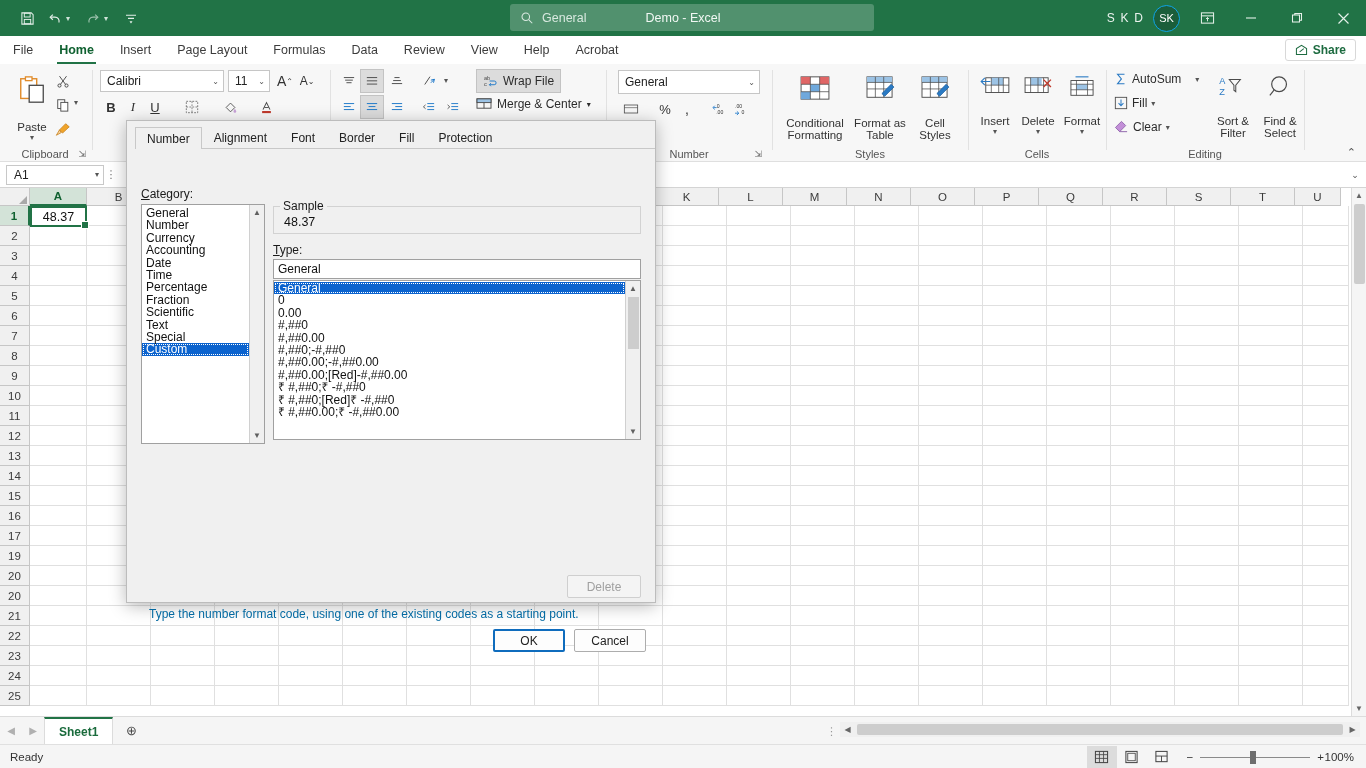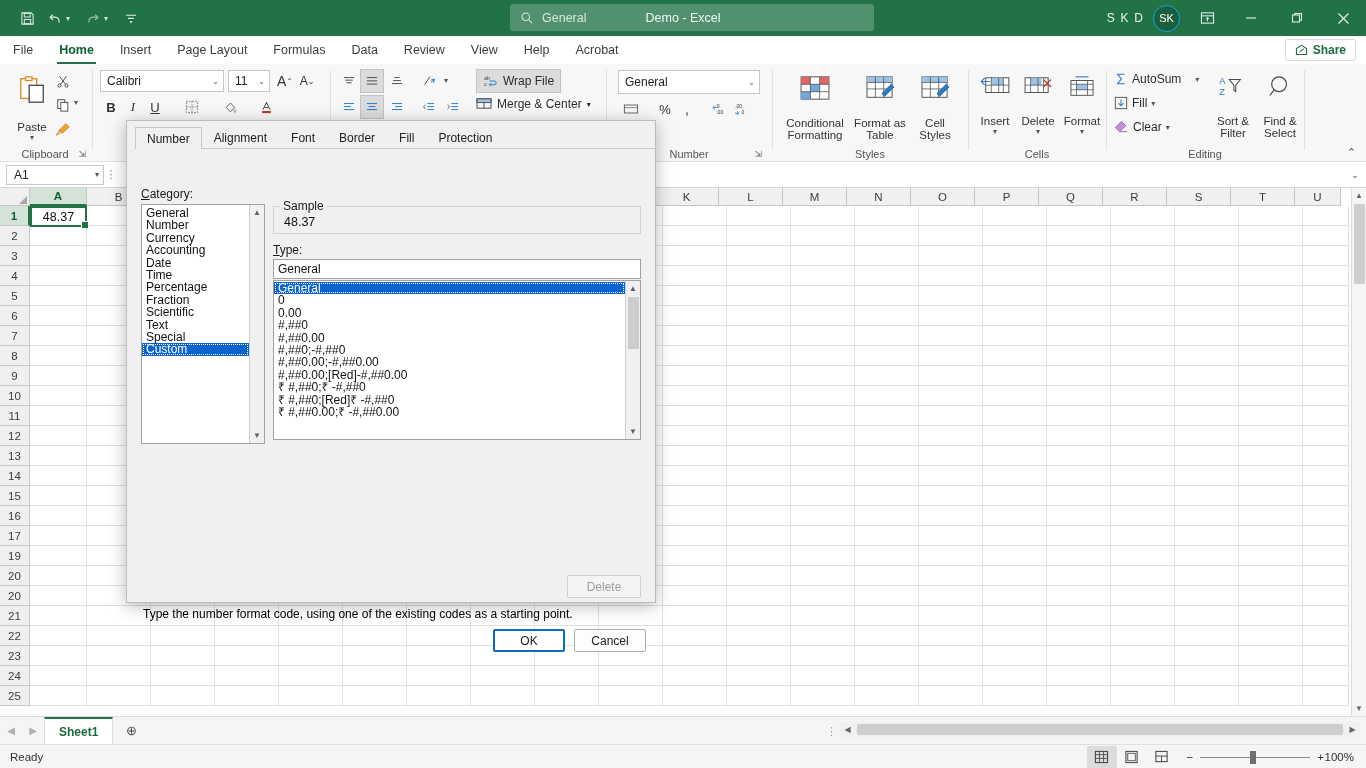--- a/index.html
+++ b/index.html
@@ -1405,20 +1405,20 @@
           </div>
         <div class="sb">
           <div class="a">▲</div>
           <div class="th" style="top:16px; height:52px;"></div>
           <div class="a bot">▼</div>
         </div>
       </div>
 
       <div class="btn disabled" style="position:absolute; left:440px; top:396px; width:74px; height:23px;">Delete</div>
 
-      <div style="position:absolute; left:16px; top:428px; font-size:12px; color:#000000;">Type the number format code, using one of the existing codes as a starting point.</div>
+      <div style="position:absolute; left:22px; top:428px; font-size:12px; color:#0369a1;">Type the number format code, using one of the existing codes as a starting point.</div>
 
       <div class="btn primary" style="position:absolute; left:366px; top:450px; width:72px; height:23px;">OK</div>
       <div class="btn" style="position:absolute; left:447px; top:450px; width:72px; height:23px;">Cancel</div>
     </div>
   </div>
 
 </div>
 
 </body></html>

